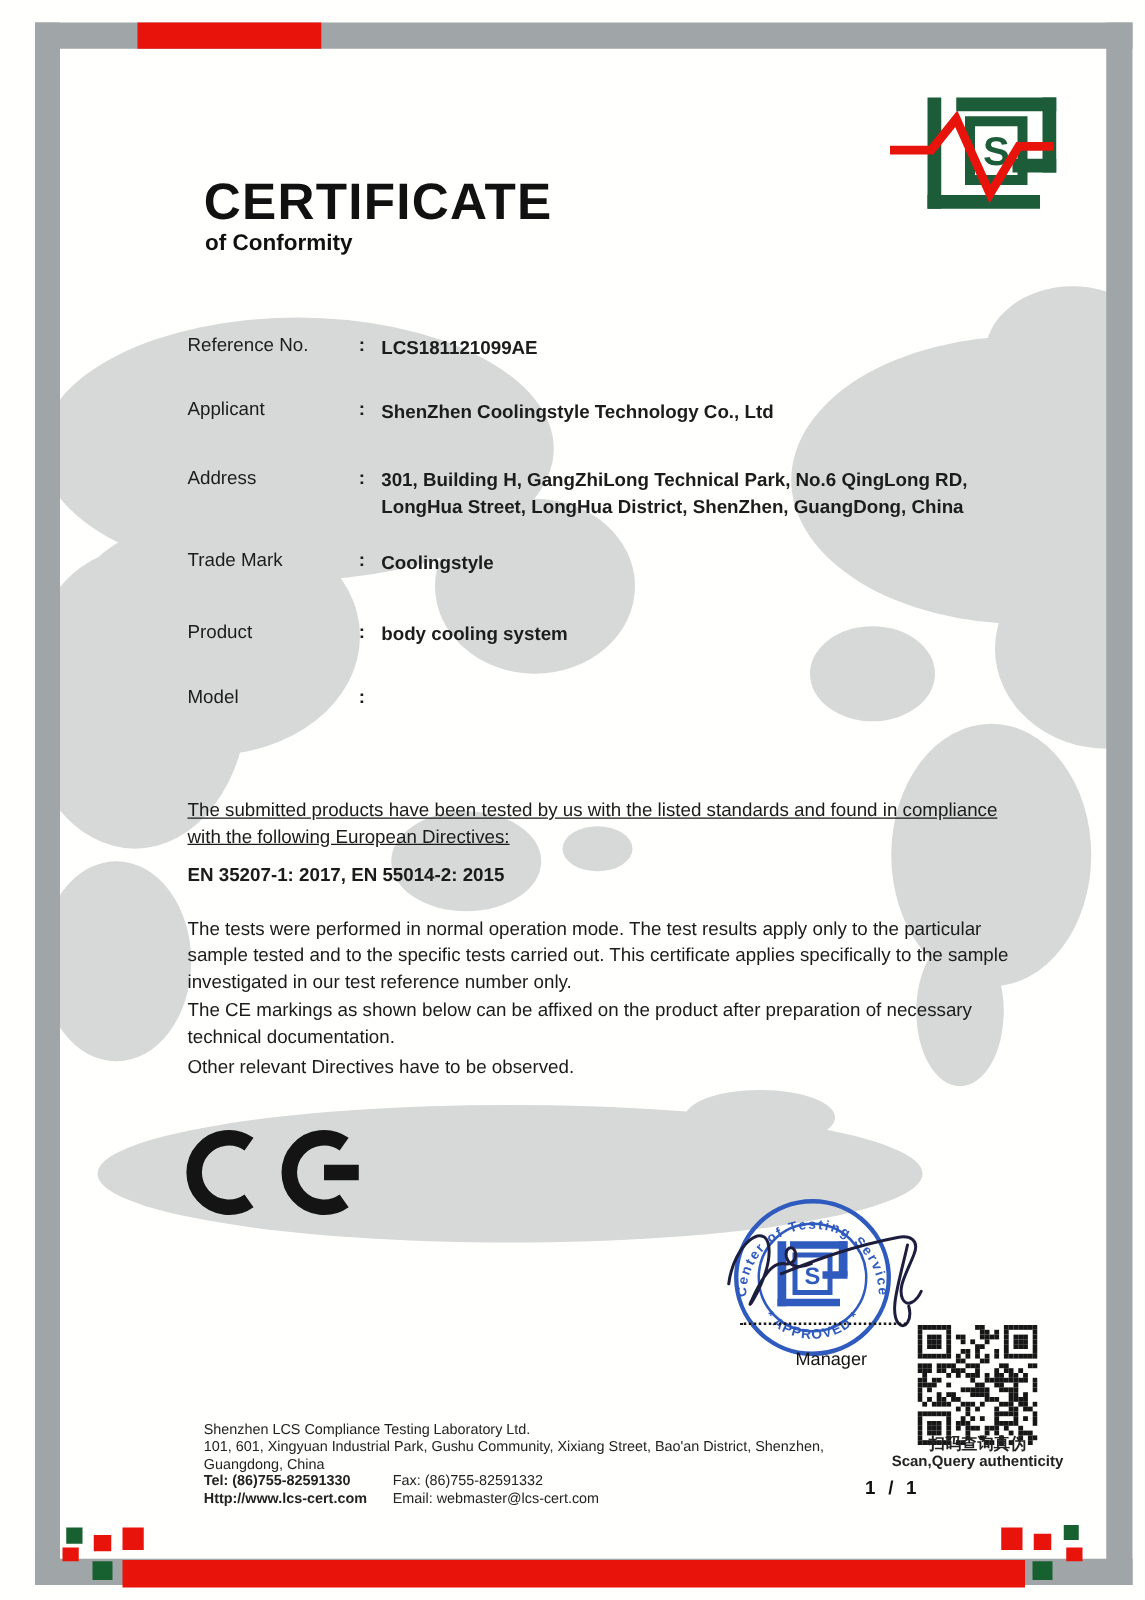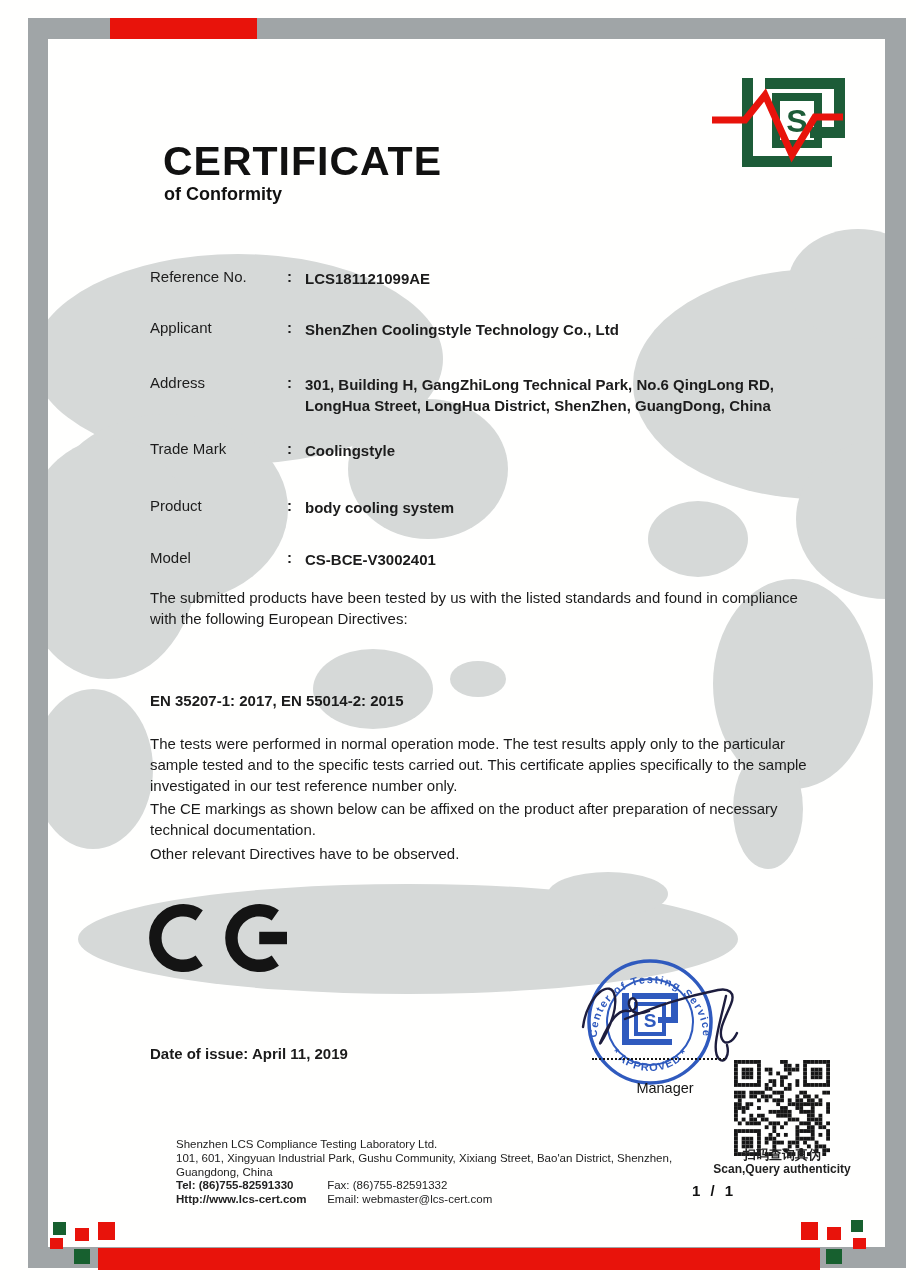--- a/index.html
+++ b/index.html
@@ -12,21 +12,21 @@
   .greensq{background:#17602f;}
   .redsq{background:#e8130b;}
   
   .title1{font-size:41px;font-weight:bold;letter-spacing:1px;color:#111;}
   .title2{font-size:18px;font-weight:bold;color:#111;}
   .frow .lbl{position:absolute;left:0;top:0;font-size:15px;font-weight:normal;white-space:nowrap;}
   .frow .col{position:absolute;left:137px;top:0;font-size:15px;font-weight:bold;}
   .frow .val{position:absolute;left:155px;top:0;width:485px;font-size:15px;font-weight:bold;line-height:21px;}
   .para{font-size:15px;line-height:21px;width:660px;color:#1b1b1b;}
   .bold{font-weight:bold;}
-  .footer-line{font-size:11.5px;line-height:13.8px;color:#222;margin-left:13px;}
+  .footer-line{font-size:11.5px;line-height:13.8px;color:#222;}
   .fcol{display:inline-block;width:148px;font-weight:bold;}
   .qr-cap-cn{font-size:13px;font-weight:bold;color:#222;text-align:center;width:136px;}
   .qr-cap-en{font-size:12px;font-weight:bold;color:#222;text-align:center;width:170px;}
   .pagenum{font-size:15px;font-weight:bold;letter-spacing:3px;color:#111;}
   .manager{font-size:14.5px;color:#151515;text-align:center;width:130px;}
   .dotline{border-bottom:2px dotted #161616;width:133px;height:0;}
   svg text{font-family:"Liberation Sans","DejaVu Sans",sans-serif;}
 </style>
 </head>
 <body>
@@ -96,38 +96,36 @@
     <span class="val">Coolingstyle</span>
   </div>
   <div class="abs frow" style="left:150px;top:497px;width:680px;height:30px;">
     <span class="lbl">Product</span>
     <span class="col">:</span>
     <span class="val">body cooling system</span>
   </div>
   <div class="abs frow" style="left:150px;top:549px;width:680px;height:30px;">
     <span class="lbl">Model</span>
     <span class="col">:</span>
-    <span class="val">CS-BCE-V3002401</span>
-  </div>
-
-  <div class="abs para" style="left:150px;top:587px;">The submitted products have been tested by us with the listed standards and found in compliance with the following European Directives:</div>
+  </div>
+
+  <div class="abs para" style="left:150px;top:638px;text-decoration:underline;">The submitted products have been tested by us with the listed standards and found in compliance with the following European Directives:</div>
   <div class="abs para bold" style="left:150px;top:690px;">EN 35207-1: 2017, EN 55014-2: 2015</div>
   <div class="abs para" style="left:150px;top:733px;">The tests were performed in normal operation mode. The test results apply only to the particular sample tested and to the specific tests carried out. This certificate applies specifically to the sample investigated in our test reference number only.</div>
   <div class="abs para" style="left:150px;top:798px;">The CE markings as shown below can be affixed on the product after preparation of necessary technical documentation.</div>
   <div class="abs para" style="left:150px;top:843px;">Other relevant Directives have to be observed.</div>
 
   <svg class="abs" style="left:148px;top:888px;" width="150" height="100" viewBox="0 0 205 100">
     <g stroke="#141414" stroke-width="17" fill="none">
       <path d="M 70,19 A 38,38 0 1 0 70,81"></path>
       <path d="M 174,19 A 38,38 0 1 0 174,81"></path>
       <path d="M 152,50 H 190"></path>
     </g>
   </svg>
 
-  <div class="abs para bold" style="left:150px;top:1043px;">Date of issue: April 11, 2019</div>
 
   <svg class="abs" style="left:570px;top:947px;" width="180" height="150" viewBox="0 0 180 150">
     <defs>
       <path id="arcTop" d="M 27,89 A 53,53 0 1 1 133,89"></path>
       <path id="arcBottom" d="M 31,84 A 50,50 0 0 0 129,84"></path>
     </defs>
     <circle cx="80" cy="75" r="61" fill="none" stroke="#2f5abe" stroke-width="3.5"></circle>
     <circle cx="80" cy="75" r="43" fill="none" stroke="#2f5abe" stroke-width="2"></circle>
     <text font-size="11" font-weight="bold" fill="#2f5abe" letter-spacing="1.5">
       <textPath href="#arcTop" startOffset="50%" text-anchor="middle">Center of Testing Service</textPath>

